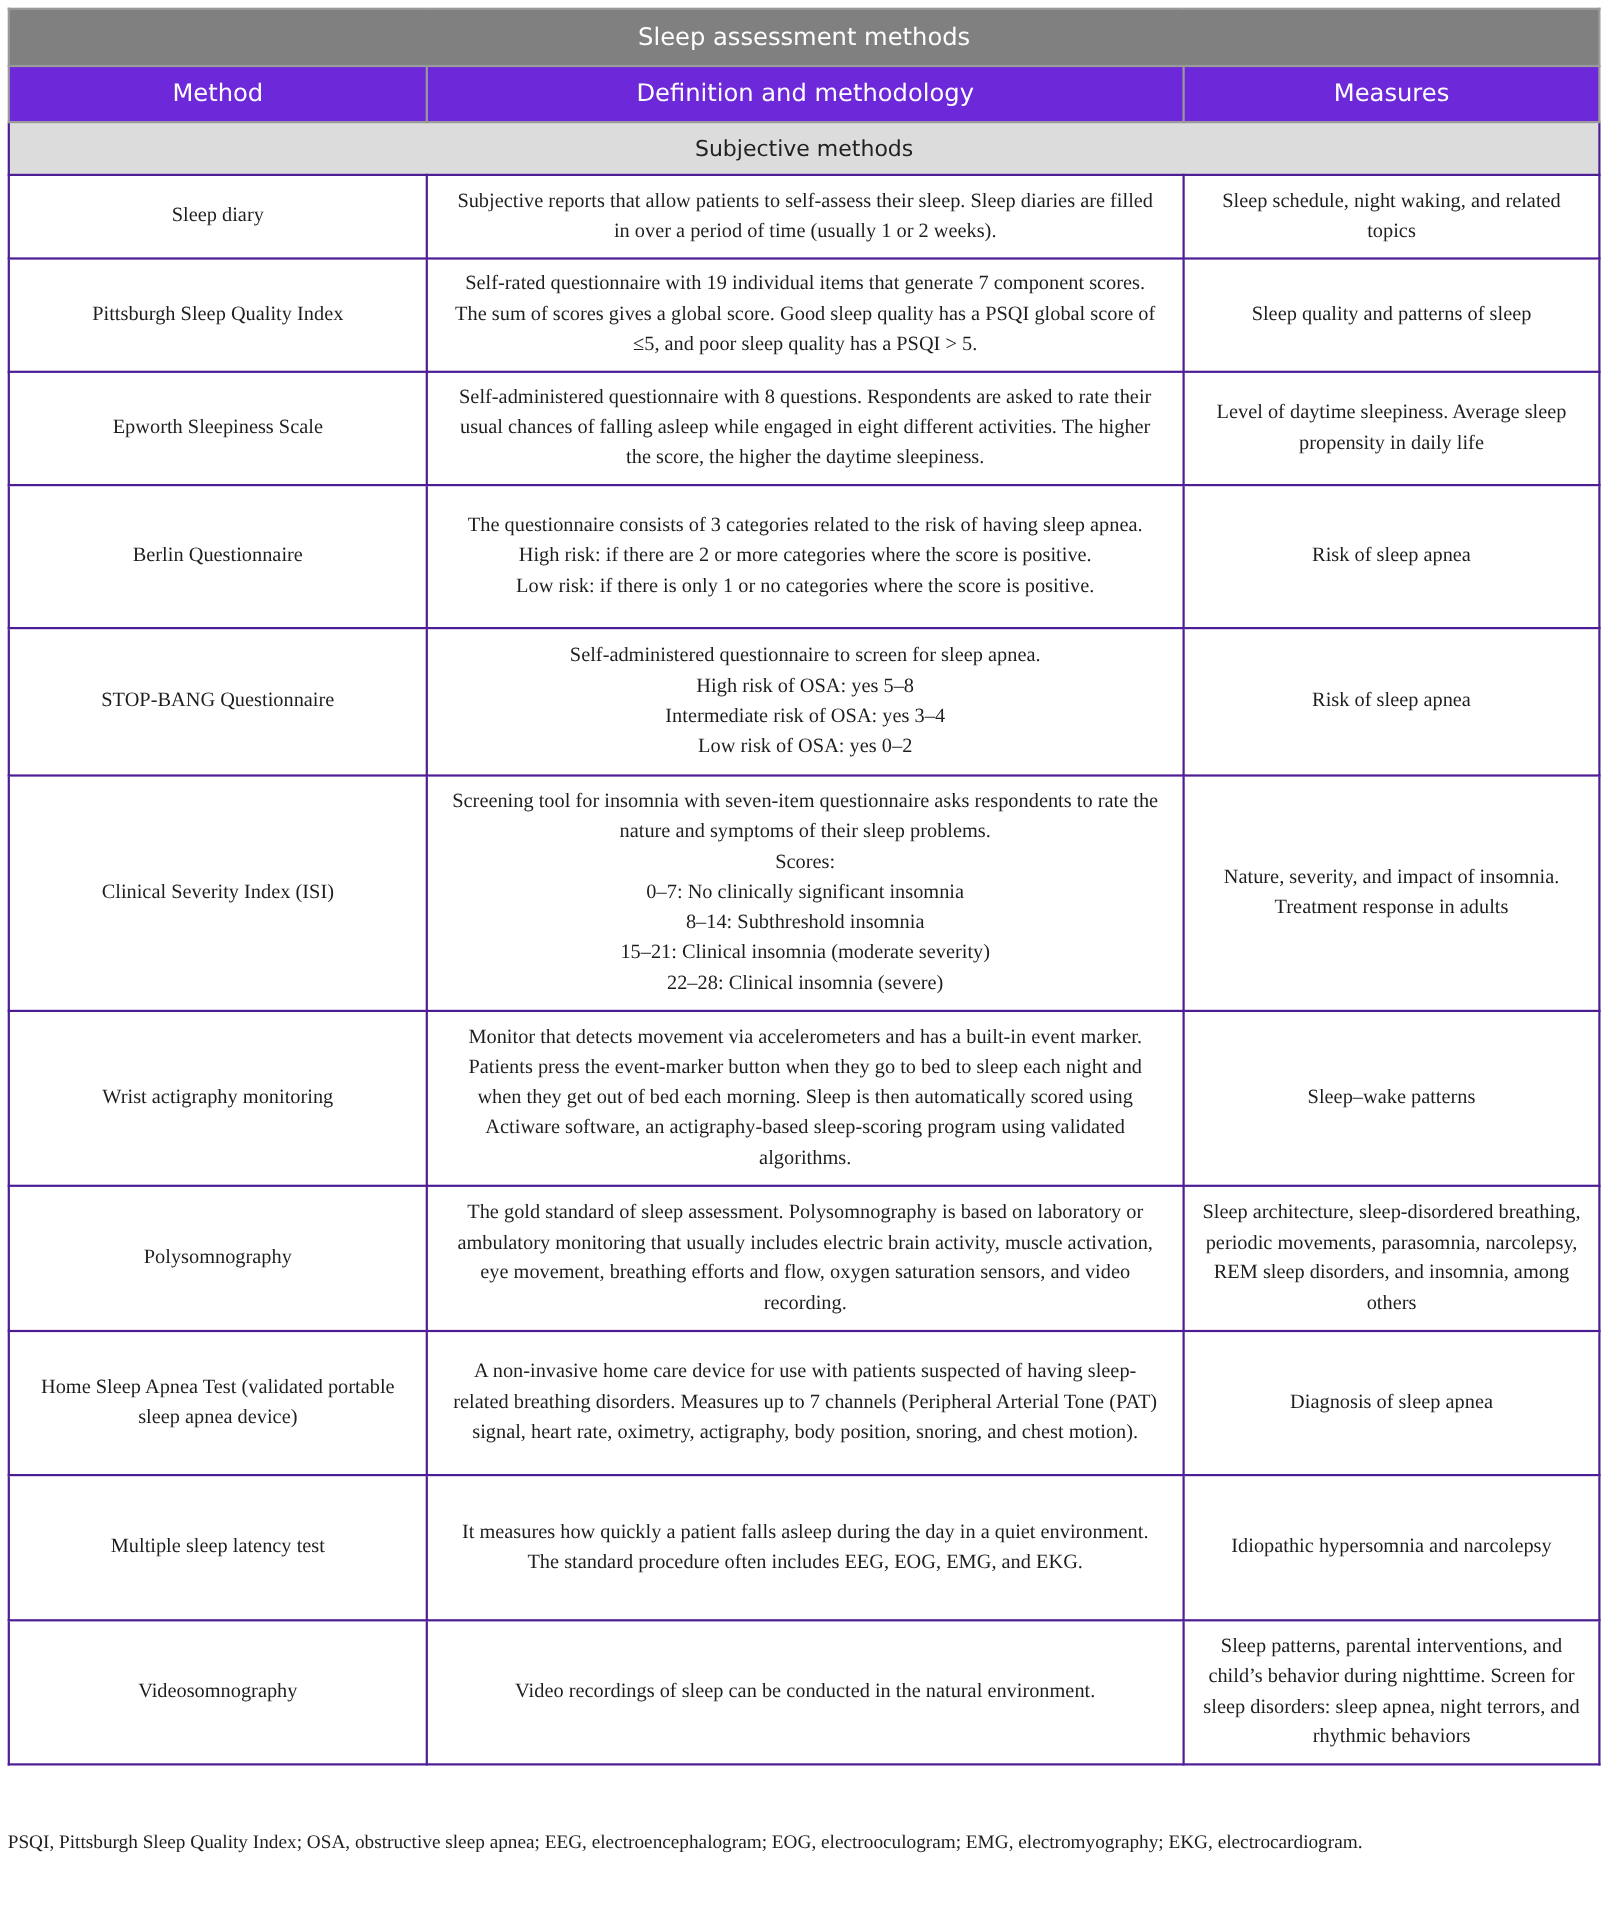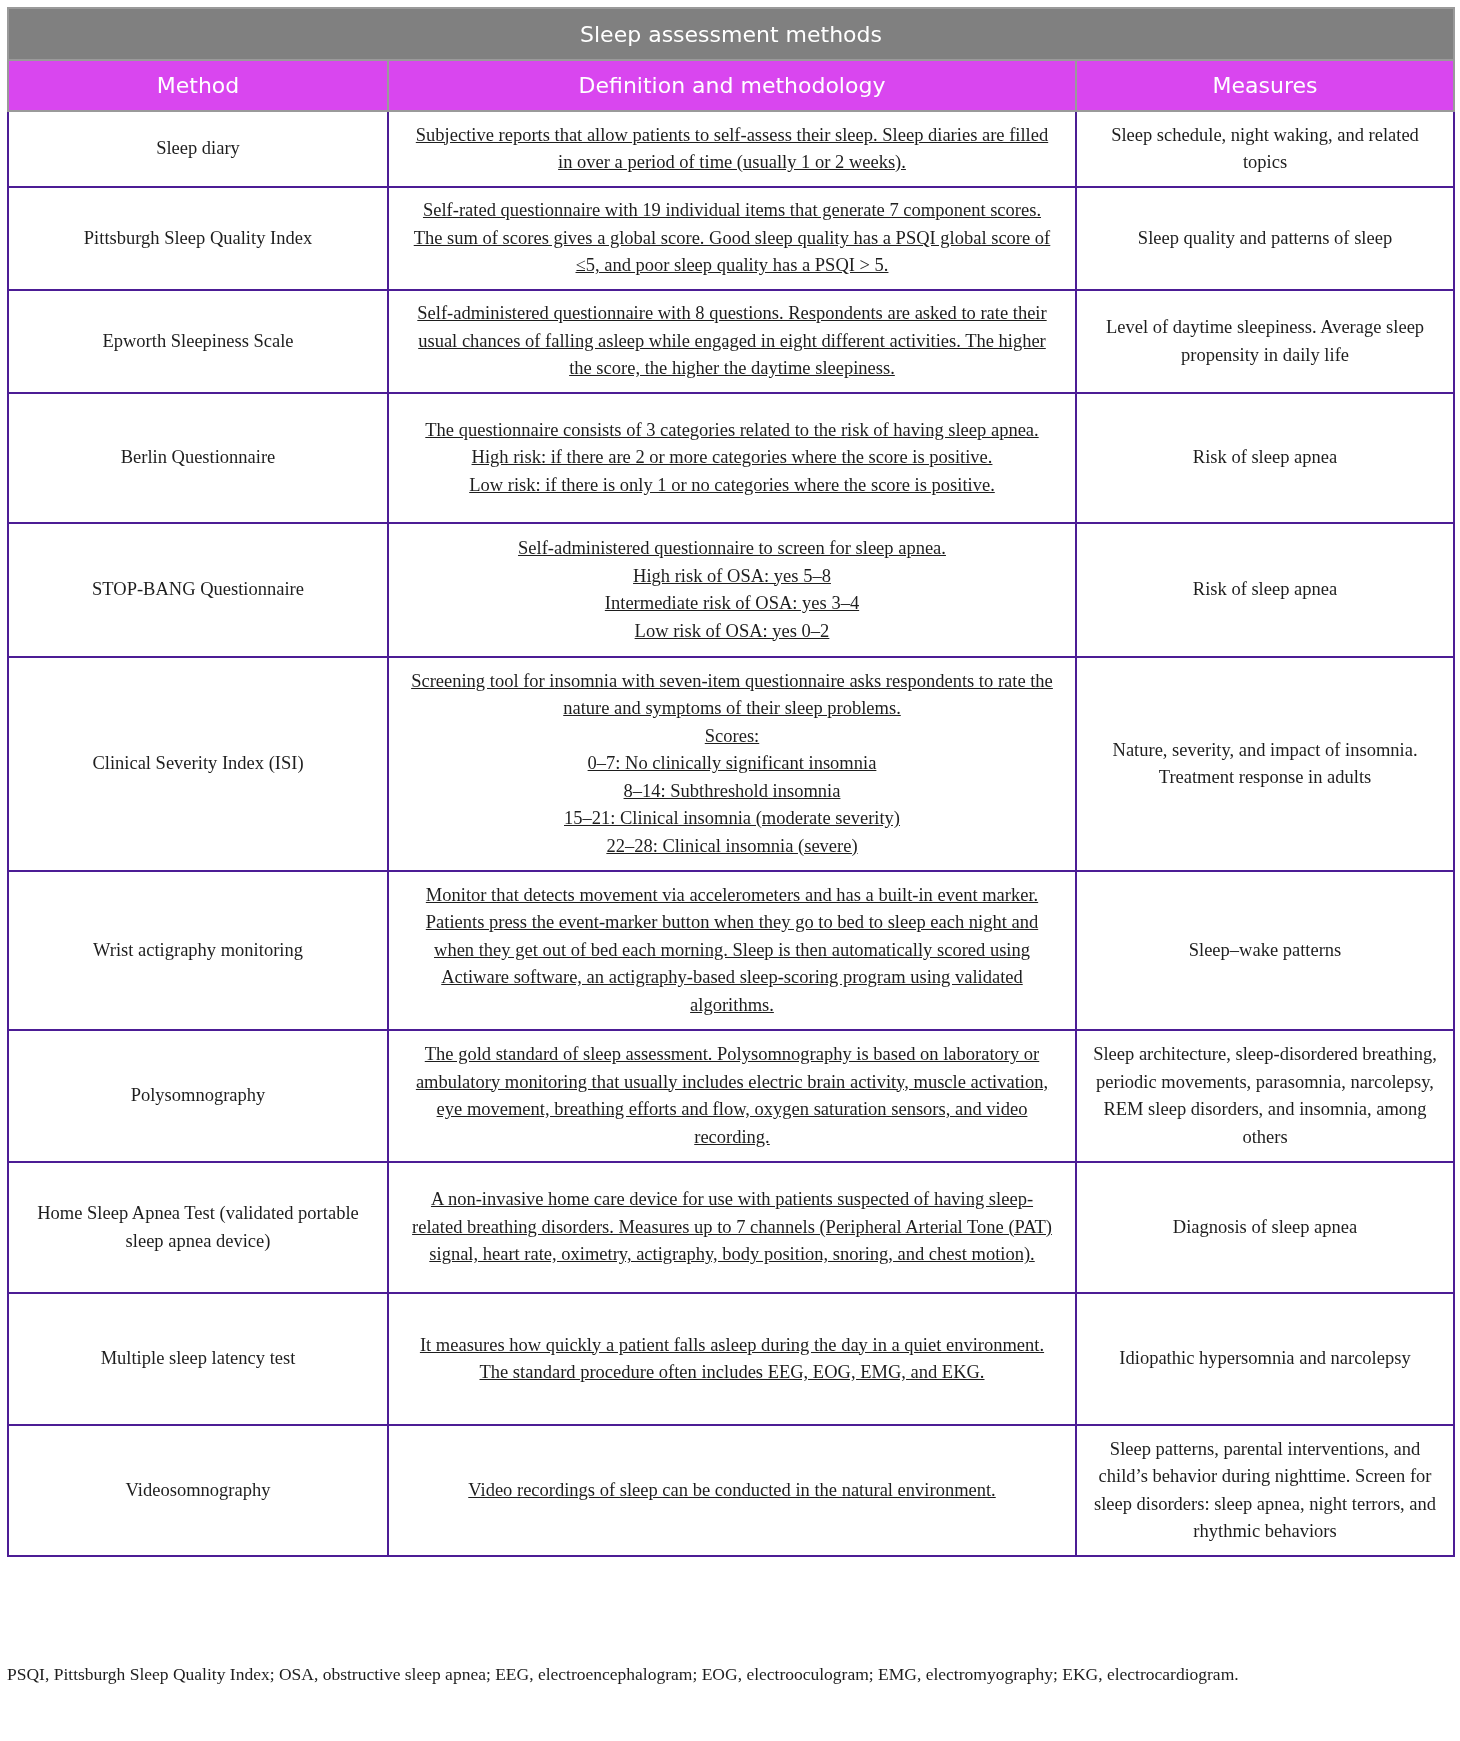--- a/index.html
+++ b/index.html
@@ -4,24 +4,24 @@
 <style>
   html, body { margin: 0; padding: 0; background: #ffffff; }
   body { width: 1460px; height: 1741px; position: relative; overflow: hidden; }
   .wrap { position: absolute; left: 7px; top: 7px; width: 1446px; }
   table { border-collapse: collapse; width: 1446px; table-layout: fixed; }
   col.c1 { width: 380px; }
   col.c2 { width: 688px; }
   col.c3 { width: 378px; }
   td, th { border: 2px solid #4c1d95; text-align: center; vertical-align: middle; padding: 8px 12px; }
   .title-row th { background: #808080; color: #ffffff; font-family: "DejaVu Sans", sans-serif; font-weight: normal; font-size: 22px; height: 50px; padding: 0; border-color: #9a9a9a; }
-  .head-row th { background: #d946ef; color: #ffffff; font-family: "DejaVu Sans", sans-serif; font-weight: normal; font-size: 22px; height: 49px; padding: 0; border-color: #9a9a9a; }
+  .head-row th { background: #6d28d9; color: #ffffff; font-family: "DejaVu Sans", sans-serif; font-weight: normal; font-size: 22px; height: 49px; padding: 0; border-color: #9a9a9a; }
   .section-row td { background: #dcdcdc; color: #222; font-family: "DejaVu Sans", sans-serif; font-size: 20px; height: 46px; padding: 0; }
   .data-row td { font-family: "Liberation Serif", "DejaVu Serif", serif; font-size: 18.5px; line-height: 27.5px; color: #1e1e1e; background: #fff; }
-  .data-row td.c-def { padding: 6px 22px; text-decoration: underline; }
+  .data-row td.c-def { padding: 6px 22px; }
   .data-row td.c-meas { padding: 6px 14px; }
   .line { display: block; }
   .foot { position: absolute; left: 7px; top: 1664px; font-family: "Liberation Serif", "DejaVu Serif", serif; font-size: 17.5px; color: #1e1e1e; white-space: nowrap; }
 </style>
 </head>
 <body>
 
 <div class="wrap">
   <table>
     <colgroup>
@@ -33,20 +33,23 @@
       <tr class="title-row">
         <th colspan="3">Sleep assessment methods</th>
       </tr>
       <tr class="head-row">
         <th>Method</th>
         <th>Definition and methodology</th>
         <th>Measures</th>
       </tr>
     </thead>
     <tbody id="tbody">
+        <tr class="section-row">
+          <td colspan="3">Subjective methods</td>
+        </tr>
         <tr class="data-row" style="height: 76px;">
           <td>Sleep diary</td>
           <td class="c-def">
             <span class="line">Subjective reports that allow patients to self-assess their sleep. Sleep diaries are filled in over a period of time (usually 1 or 2 weeks).</span>
           </td>
           <td class="c-meas">Sleep schedule, night waking, and related topics</td>
         </tr>
         <tr class="data-row" style="height: 103px;">
           <td>Pittsburgh Sleep Quality Index</td>
           <td class="c-def">

